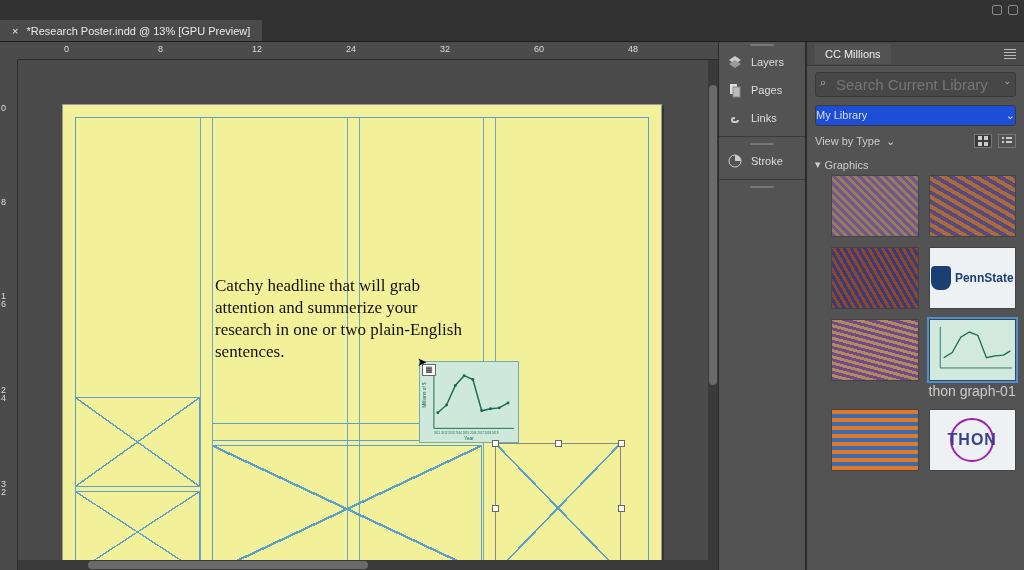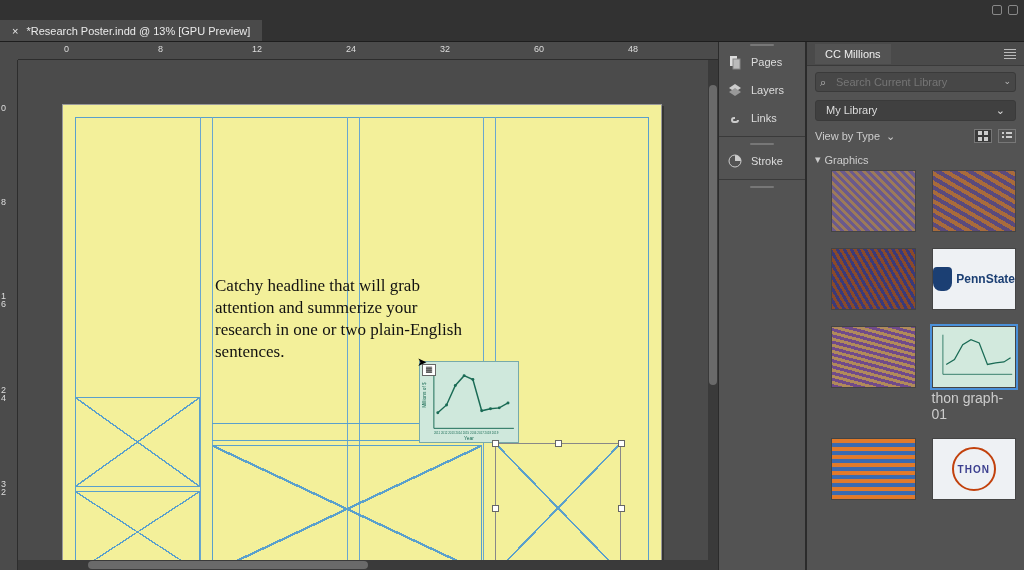--- a/index.html
+++ b/index.html
@@ -52,41 +52,41 @@
 .dock-sep { height: 1px; background: #3a3a3a; margin: 4px 0; }
 
 
 .cclib { width: 218px; background: #535353; display: flex; flex-direction: column; border-left: 1px solid #2b2b2b; }
 .cc-tabrow { display:flex; align-items:center; height: 24px; border-bottom: 1px solid #3a3a3a; background:#4a4a4a; }
 .cc-tab-dim { width: 8px; }
 .cc-tab { padding: 4px 10px; font-size: 11px; background: #535353; color: #eee; }
 .cc-menu { margin-left: auto; padding: 0 8px; color: #bbb; cursor:pointer; display:flex; flex-direction:column; gap:2px; align-items:flex-end;}
 .cc-menu span{display:block;width:12px;height:1px;background:#bbb;}
 .cc-search { margin: 6px 8px 4px; position: relative; }
-.cc-search input { width: 100%; background: #474747; border: 1px solid #3a3a3a; color: #ccc; font-size: 11px; padding: 3px 6px 3px 20px; border-radius: 3px; }
+.cc-search input { width: 100%; background: #474747; border: 1px solid #3a3a3a; color: #ccc; font-size: 15px; padding: 3px 6px 3px 20px; border-radius: 3px; }
 .cc-search .mag { position: absolute; left: 5px; top: 4px; color: #bbb; font-size: 11px; }
 .cc-search .chev { position: absolute; right: 5px; top: 4px; color: #bbb; font-size: 9px; }
-.cc-select { margin: 4px 8px; background: #404040; border: 1px solid #3a3a3a; color: #ddd; font-size: 11px; padding: 3px 10px; border-radius: 3px; display:flex; justify-content:space-between; cursor:pointer; }
+.cc-select { margin: 4px 8px; background: #1d4ed8; border: 1px solid #3a3a3a; color: #ddd; font-size: 11px; padding: 3px 0; border-radius: 3px; display:flex; justify-content:space-between; cursor:pointer; }
 .cc-viewrow { display:flex; align-items:center; gap:6px; padding: 4px 8px 6px; font-size:11px; color:#ccc; }
 .cc-viewrow .spacer { flex:1; }
 .cc-viewbtn { width:18px; height:14px; border:1px solid #777; display:inline-flex; align-items:center; justify-content:center; cursor:pointer; }
 .cc-viewbtn.active { background:#3a3a3a; }
 .cc-section { padding: 2px 8px 0; }
 .cc-sect-hd { font-size:11px; color:#ccc; display:flex; align-items:center; gap:4px; padding: 2px 0 4px; }
-.cc-grid { display:grid; grid-template-columns: 1fr 1fr; gap: 16px; padding-bottom: 8px; padding-left: 16px; }
+.cc-grid { display:grid; grid-template-columns: 1fr 1fr; gap: 10px; padding-bottom: 8px; padding-left: 16px; }
 .cc-thumb { height: 62px; border: 1px solid #444; background: #888; position:relative; overflow:hidden; cursor:pointer; }
 .cc-thumb.selected { outline: 2px solid #4a90d9; }
 .thumb-caption { font-size: 14px; color: #ccc; padding: 2px 0 0; }
 
 .thumb-img { position:absolute; inset:0; }
 .pennstate { background:#eef1f4; display:flex; align-items:center; justify-content:center; gap:4px; }
 .pennstate .shield { width:20px; height:24px; background:#1b3f73; border-radius: 4px 4px 8px 8px; }
 .pennstate .txt { font-weight:bold; color:#1b3f73; font-size:12px; }
 .thon { background:#eef1f4; display:flex; align-items:center; justify-content:center; }
-.thon .circle { width:44px; height:44px; border:2px solid #c2410c; border-radius:50%; display:flex; align-items:center; justify-content:center; font-weight:bold; color:#3b3f8f; font-size:10px; letter-spacing:1px;}
+.thon .circle { width:44px; height:44px; border:2px solid #a21caf; border-radius:50%; display:flex; align-items:center; justify-content:center; font-weight:bold; color:#3b3f8f; font-size:16px; letter-spacing:1px;}
 .crowd { background: repeating-linear-gradient(45deg,#6b5a8c,#6b5a8c 3px,#9c7a5a 3px,#9c7a5a 6px);} 
 .crowd2 { background: repeating-linear-gradient(30deg,#a86b3b,#a86b3b 4px,#5a4a7c 4px,#5a4a7c 8px);} 
 .crowd3 { background: repeating-linear-gradient(60deg,#8a4a2a,#8a4a2a 3px,#3a3a7a 3px,#3a3a7a 6px);} 
 .crowd4 { background: repeating-linear-gradient(0deg,#e07a2a,#e07a2a 4px,#3a6ab0 4px,#3a6ab0 8px);} 
 .crowd5 { background: repeating-linear-gradient(15deg,#704a8a,#704a8a 3px,#b08a5a 3px,#b08a5a 6px);} 
 .graph-thumb { background:#d2e9dd; }
 .graph-thumb svg { width:100%; height:100%; }
 
 .scrollbar { position:absolute; bottom:0; left:0; right:0; height:10px; background:#3a3a3a; }
 .scrollbar .thumb { position:absolute; left:10%; width:40%; top:1px; bottom:1px; background:#6a6a6a; border-radius:4px; }
@@ -196,31 +196,31 @@
         </div>
     </div>
   </div>
 
   <div class="dock">
     <div class="grip">
         <span></span>
       </div>
     <div class="dock-item">
       <svg width="16" height="16">
+          <polygon points="8,2 14,6 8,10 2,6" fill="#ccc"></polygon>
+          <polygon points="8,6 14,10 8,14 2,10" fill="#999"></polygon>
+        </svg>
+      <span>Layers</span>
+    </div>
+    <div class="dock-item">
+      <svg width="16" height="16">
           <rect x="3" y="2" width="7" height="10" fill="#ddd"></rect>
           <rect x="6" y="5" width="7" height="10" fill="#bbb" stroke="#888"></rect>
         </svg>
       <span>Pages</span>
-    </div>
-    <div class="dock-item">
-      <svg width="16" height="16">
-          <polygon points="8,2 14,6 8,10 2,6" fill="#ccc"></polygon>
-          <polygon points="8,6 14,10 8,14 2,10" fill="#999"></polygon>
-        </svg>
-      <span>Layers</span>
     </div>
     <div class="dock-item">
       <svg width="16" height="16">
           <path d="M4 10a3 3 0 013-3h1v2H7a1 1 0 100 2h2a1 1 0 001-1h2a3 3 0 01-3 3H7a3 3 0 01-3-3z" fill="#ccc"></path>
         </svg>
       <span>Links</span>
     </div>
     <div class="dock-sep"></div>
     <div class="grip">
         <span></span>

